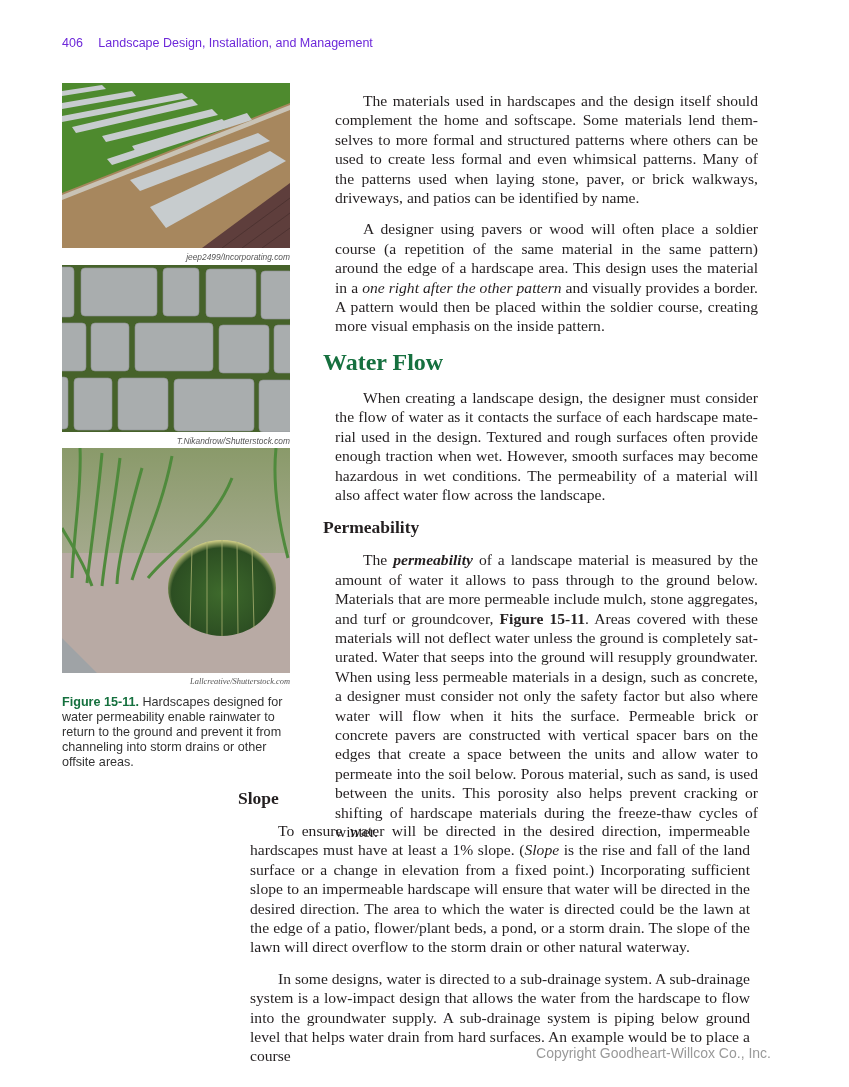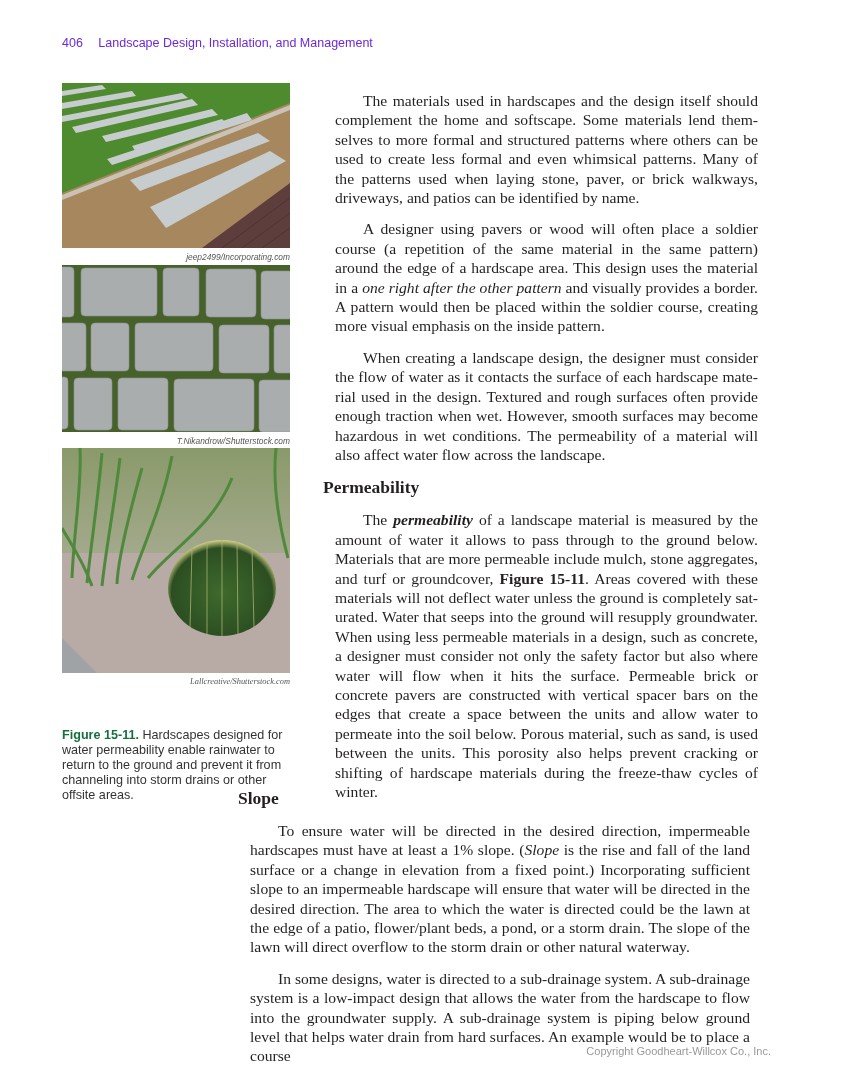--- a/index.html
+++ b/index.html
@@ -10,39 +10,39 @@
       white-space: nowrap;
     }
     .running-head .page-no { margin-right: 12px; }
     .photo { position: absolute; left: 62px; width: 228px; overflow: hidden; }
     .credit {
       position: absolute; left: 62px; width: 228px; text-align: right;
       font-family: "Liberation Sans", sans-serif; font-style: italic; font-size: 8.4px; color: #555;
     }
     .fig-caption {
       position: absolute; left: 62px; top: 695px; width: 232px;
-      font-family: "Liberation Sans", sans-serif; font-size: 12.6px; line-height: 15px; color: #333; margin-top: 33px;
+      font-family: "Liberation Sans", sans-serif; font-size: 12.6px; line-height: 15px; color: #333;
     }
     .fig-caption .fig-label { color: #15703e; font-weight: bold; }
     .col {
       position: absolute; font-family: "Liberation Serif", serif; font-size: 15.6px;
       line-height: 19.4px; text-align: justify; color: #231f20;
     }
     .col p { margin: 12px; text-indent: 28px; }
     .h1 {
       font-family: "Liberation Serif", serif; font-weight: bold; color: #16703f;
       font-size: 24px; line-height: 28px; margin: 10px 0 2px 0; text-indent: 0;
     }
     .h2 {
       font-family: "Liberation Serif", serif; font-weight: bold; color: #231f20;
       font-size: 17.5px; line-height: 22px; margin: 8px 0 0 0; text-indent: 0;
     }
     .copyright {
       position: absolute; right: 78px; top: 1045px;
-      font-family: "Liberation Sans", sans-serif; font-size: 11px; color: #999;
+      font-family: "Liberation Sans", sans-serif; font-size: 14px; color: #999;
     }
   </style>
 </head>
 <body>
 
 <div class="running-head">
   <span class="page-no">406</span>
   <span>Landscape Design, Installation, and Management</span>
 </div>
 
@@ -135,20 +135,21 @@
 </div>
 <div class="credit" style="top:677px;font-family:Liberation Serif, serif;">Lallcreative/Shutterstock.com</div>
 
 <div class="fig-caption">
   <span class="fig-label">Figure 15-11.</span><span> Hardscapes designed for water permeability enable rainwater to return to the ground and prevent it from channeling into storm drains or other offsite areas.</span>
 </div>
 
 <div class="col" style="left:323px; top:79px; width:447px;">
   <p>The materials used in hardscapes and the design itself should complement the home and softscape. Some materials lend them­selves to more formal and structured patterns where others can be used to create less formal and even whimsical patterns. Many of the patterns used when laying stone, paver, or brick walkways, driveways, and patios can be identified by name.</p>
   <p><span>A designer using pavers or wood will often place a soldier course (a repetition of the same material in the same pattern) around the edge of a hardscape area. This design uses the material in a </span><em>one right after the other pattern</em><span> and visually provides a border. A pattern would then be placed within the soldier course, creating more visual emphasis on the inside pattern.</span></p>
+  <div class="h1">Water Flow</div>
   <p>When creating a landscape design, the designer must consider the flow of water as it contacts the surface of each hardscape mate­rial used in the design. Textured and rough surfaces often provide enough traction when wet. However, smooth surfaces may become hazardous in wet conditions. The permeability of a material will also affect water flow across the landscape.</p>
   <div class="h2">Permeability</div>
   <p><span>The </span><b><em>permeability</em></b><span> of a landscape material is measured by the amount of water it allows to pass through to the ground below. Materials that are more permeable include mulch, stone aggregates, and turf or groundcover, </span><b>Figure 15-11</b><span>. Areas covered with these materials will not deflect water unless the ground is completely sat­urated. Water that seeps into the ground will resupply groundwater. When using less permeable materials in a design, such as concrete, a designer must consider not only the safety factor but also where water will flow when it hits the surface. Permeable brick or concrete pavers are constructed with vertical spacer bars on the edges that create a space between the units and allow water to permeate into the soil below. Porous material, such as sand, is used between the units. This porosity also helps prevent cracking or shifting of hard­scape materials during the freeze-thaw cycles of winter.</span></p>
 </div>
 
 <div class="col" style="left:238px; top:787px; width:524px;">
   <div class="h2" style="margin-top:0;">Slope</div>
   <p><span>To ensure water will be directed in the desired direction, impermeable hardscapes must have at least a 1% slope. (</span><em>Slope</em><span> is the rise and fall of the land surface or a change in elevation from a fixed point.) Incorporating sufficient slope to an impermeable hardscape will ensure that water will be directed in the desired direction. The area to which the water is directed could be the lawn at the edge of a patio, flower/plant beds, a pond, or a storm drain. The slope of the lawn will direct overflow to the storm drain or other natural waterway.</span></p>
   <p style="text-align:justify;">In some designs, water is directed to a sub-drainage system. A sub-drainage system is a low-impact design that allows the water from the hardscape to flow into the groundwater supply. A sub-drainage system is piping below ground level that helps water drain from hard surfaces. An example would be to place a course</p>
 </div>

